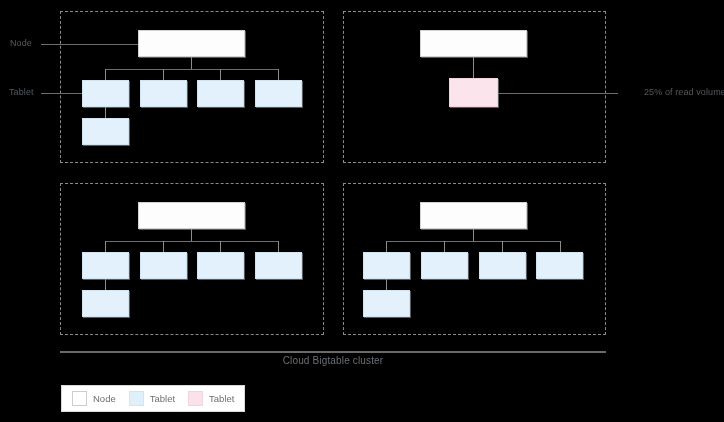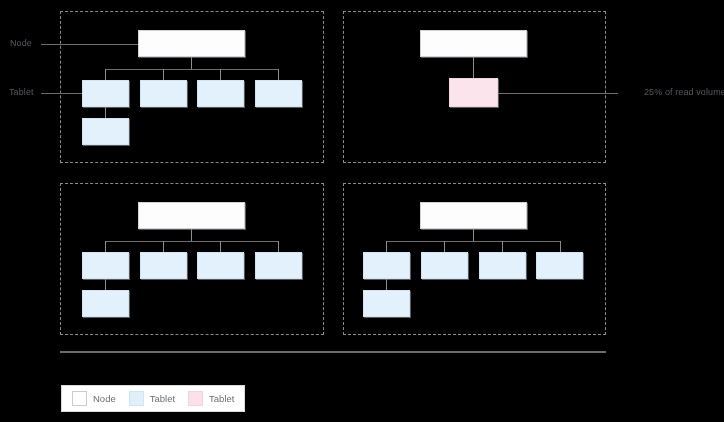--- a/index.html
+++ b/index.html
@@ -147,20 +147,21 @@
 
   <div class="box tablet" style="left:363px;top:252px;width:47px;height:27px;"></div>
   <div class="box tablet" style="left:421px;top:252px;width:47px;height:27px;"></div>
   <div class="box tablet" style="left:479px;top:252px;width:47px;height:27px;"></div>
   <div class="box tablet" style="left:536px;top:252px;width:47px;height:27px;"></div>
 
   <div class="line v thin" style="left:386px;top:279px;height:11px;"></div>
   <div class="box tablet" style="left:363px;top:290px;width:47px;height:27px;"></div>
 
   <div class="cluster-rule"></div>
+  <div class="cluster-caption">Cloud Bigtable cluster</div>
 
   <div class="legend">
     <div class="legend-item">
       <span class="swatch sw-node"></span>
       <span class="legend-label">Node</span>
     </div>
     <div class="legend-item">
       <span class="swatch sw-tablet"></span>
       <span class="legend-label">Tablet</span>
     </div>

